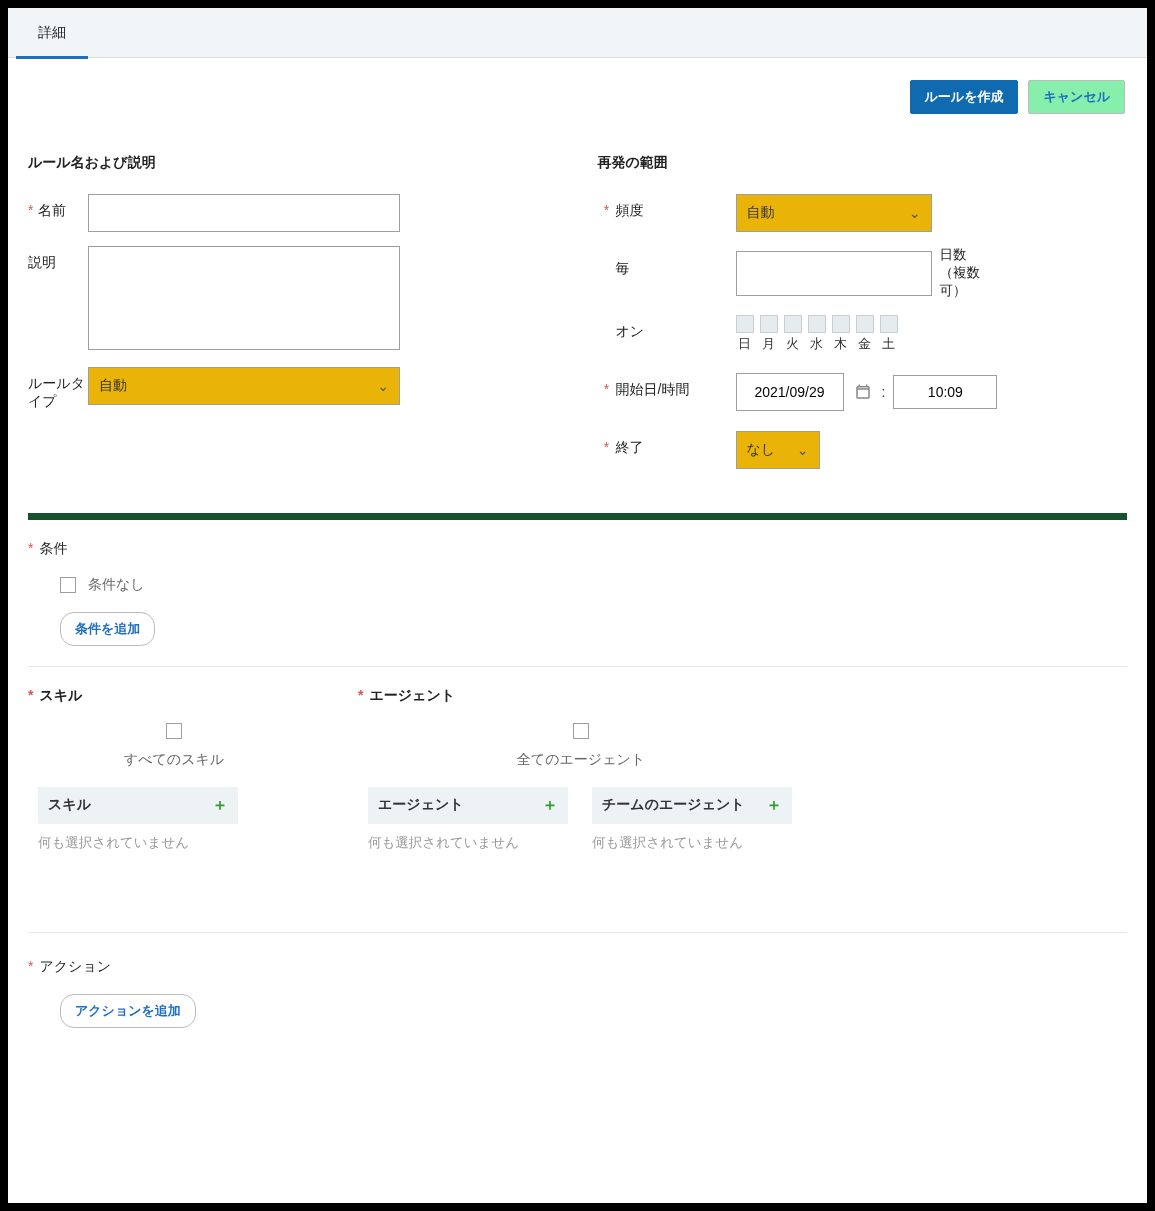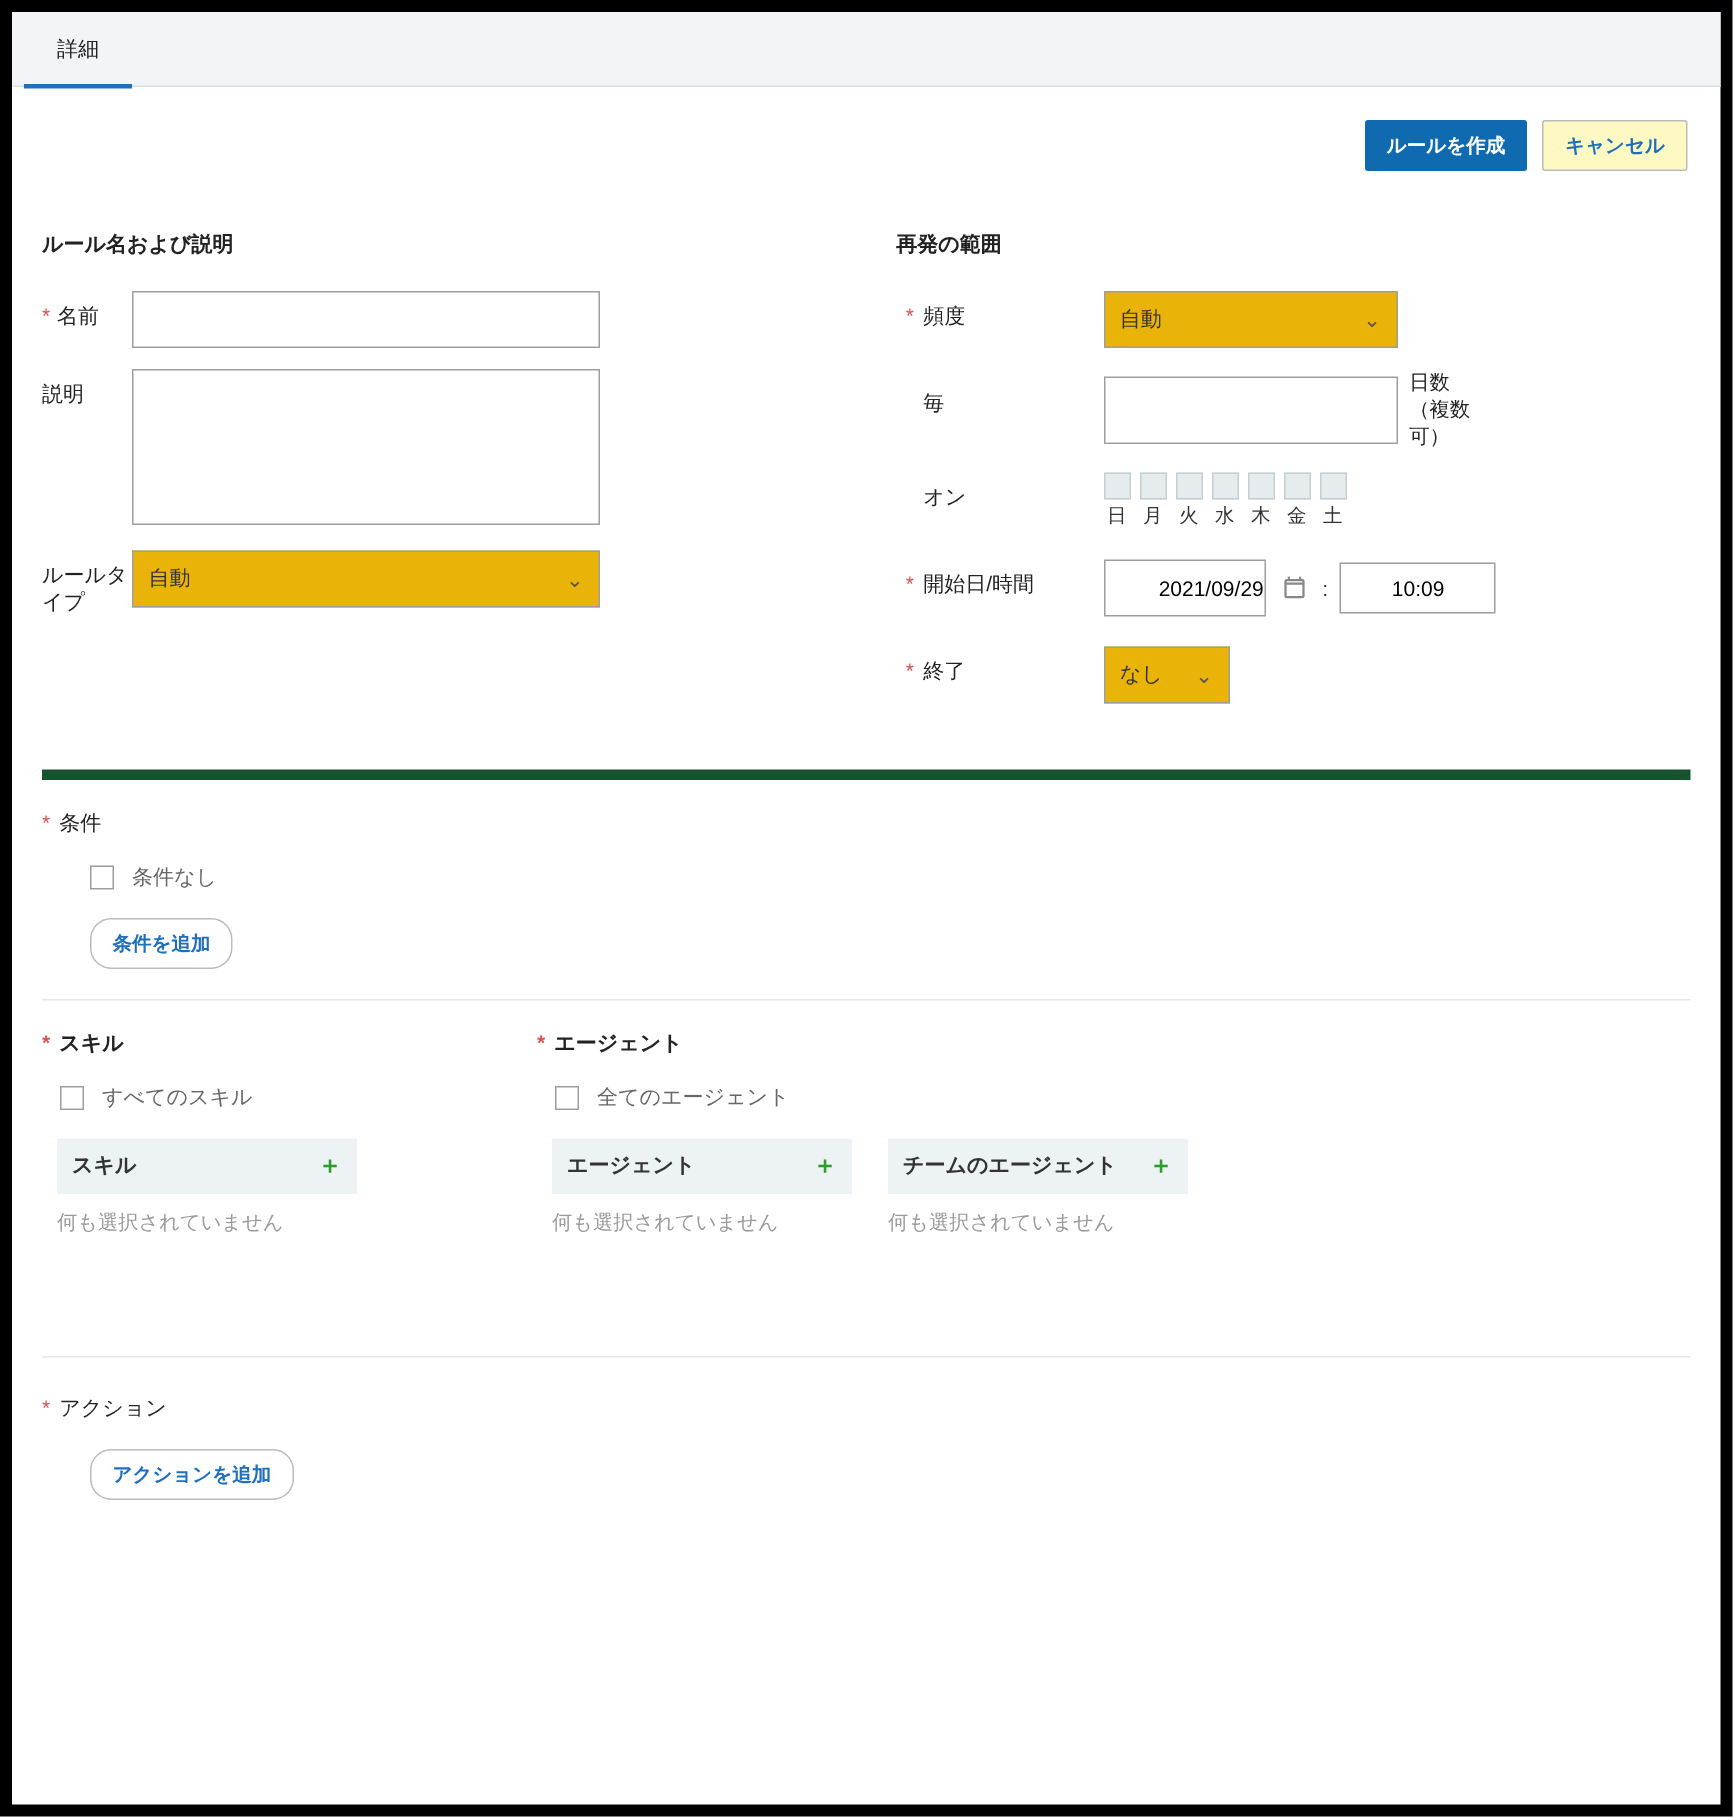--- a/index.html
+++ b/index.html
@@ -41,21 +41,21 @@
     display: flex;
     justify-content: flex-end;
     padding: 22px 22px 0 22px;
     gap: 10px;
   }
   .btn {
     display: inline-flex;
     align-items: center;
     justify-content: center;
     border: 1px solid #bbb;
-    background: #fef9c3;
+    background: #86efac;
     color: #1f6fbf;
     padding: 7px 14px;
     font-size: 13px;
     border-radius: 2px;
     cursor: pointer;
     font-weight: 600;
   }
   .btn-primary {
     background: #0f6ab0;
     border-color: #0f6ab0;
@@ -137,21 +137,21 @@
   }
   .num-suffix { font-size:13.5px; color:#222; line-height:1.35; }
 
   .day-row { display:flex; flex-direction:column; align-items:flex-start;}
   .day-boxes { display:flex; gap:6px;}
   .day-box { width:18px; height:18px; background:#e6ebee; border:1px solid #c5ced4;}
   .day-labels { display:flex; gap:6px; margin-top:2px;}
   .day-lbl { width:18px; text-align:center; font-size:13px; color:#333;}
   
   .date-input {
-    width:108px; height:38px; border:1px solid #9e9e9e; text-align:right; font-size:14px;
+    width:108px; height:38px; border:1px solid #9e9e9e; text-align:center; font-size:14px;
   }
   .time-input { width:104px; height:34px; border:1px solid #9e9e9e; text-align:center; font-size:14px;}
   .cal-icon {
     width:22px; height:22px; display:inline-flex; align-items:center; justify-content:center;
     color:#888; font-size:18px;
     fill:#888;
   }
 
   
   .section {
@@ -165,21 +165,21 @@
   .chk { width:16px; height:16px; border:1px solid #9e9e9e; background:#fff;}
   .chk-label { color:#666; font-size:14px;}
   .btn-outline {
     border:1px solid #bbb; background:#fff; color:#1f6fbf; padding:7px 14px; font-size:13px; font-weight:600; cursor:pointer; border-radius:14px; margin-left:32px;
   }
 
   .skills-grid { display:flex; gap:50px; padding:20px 0 80px 0; border-bottom:1px solid #e6e6e6;}
   .skill-col { flex:0 0 auto; }
   .panel-lbl { font-size:14px; font-weight:700; color:#222; margin-bottom:18px;}
   .panel-lbl .req { margin-right:6px;}
-  .chk-row2 { display:flex; align-items:center; gap:12px; margin-left:12px; margin-bottom:18px;}
+  .chk-row2 { display:flex; align-items:center; gap:12px; margin-left:12px; margin-bottom:18px;flex-direction:column;}
   .listhdr {
     width:200px; background:#edf2f5; padding:8px 10px; font-size:14px; font-weight:700;
     display:flex; align-items:center; justify-content:space-between; margin-left:10px;
   }
   .plus { color:#2e9b2e; font-weight:900; font-size:16px; cursor:pointer;}
   .empty-msg { color:#9a9a9a; font-size:13.5px; margin:10px 0 0 10px;}
   .agent-lists { display:flex; gap:14px;}
 
   .actions-sec { padding:25px 0;}
 </style>

